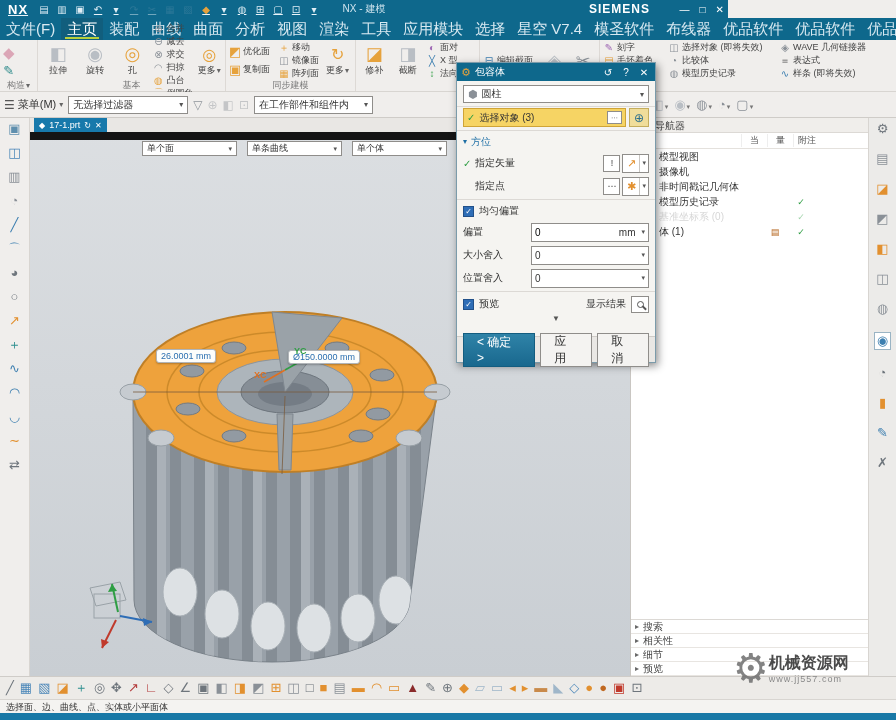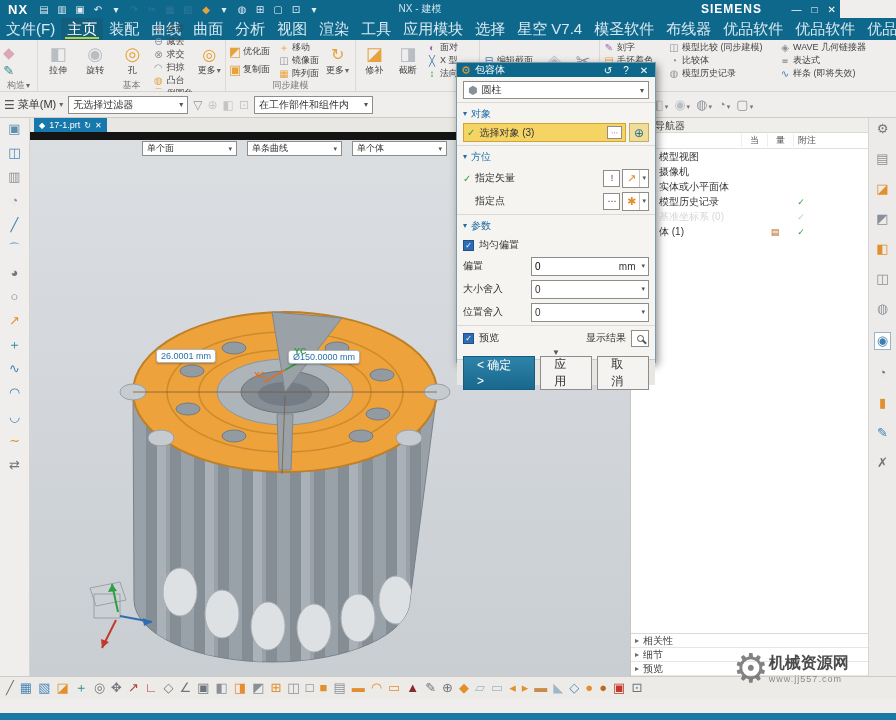--- a/index.html
+++ b/index.html
@@ -1,19 +1,19 @@
 <!DOCTYPE html>
 <html><head>
 <meta charset="utf-8">
 <style>
   html,body{margin:0;padding:0;background:#888;}
   *{box-sizing:border-box;font-family:"Liberation Sans","DejaVu Sans",sans-serif;}
   #app{position:relative;width:896px;height:720px;background:#f0eeec;overflow:hidden;font-size:11px;color:#333;}
   
-  .titlebar{position:absolute;left:0;top:0;width:840px;height:18px;background:#0e688c;display:flex;align-items:center;color:#eaf4f9;}
+  .titlebar{position:absolute;left:0;top:0;width:728px;height:18px;background:#0e688c;display:flex;align-items:center;color:#eaf4f9;text-decoration:underline;}
   .nx-logo{font-weight:bold;font-size:13px;padding:0 8px;letter-spacing:1px;color:#fff;}
   .qat{display:flex;align-items:center;gap:2px;}
   .qat .qi{width:16px;height:15px;display:flex;align-items:center;justify-content:center;font-size:10px;color:#dfeef6;cursor:default;}
   .qat .qi.dim{color:#4f8aa6;}
   .win-title{position:absolute;left:0;right:0;text-align:center;font-size:10px;color:#cfe4ee;pointer-events:none;}
   .brand{position:absolute;right:78px;font-weight:bold;font-size:12px;letter-spacing:1px;color:#fff;}
   .winctl{position:absolute;right:4px;display:flex;gap:10px;font-size:10px;color:#fff;}
   
   .menubar{position:absolute;left:0;top:18px;width:896px;height:22px;background:#0e688c;display:flex;align-items:stretch;}
   .menu-item{display:flex;align-items:center;padding:0 6px;color:#d8e9f1;font-size:15px;position:relative;white-space:nowrap;}
@@ -437,21 +437,21 @@
           <div class="sitem">
             <span class="si" style="color: rgb(192, 57, 43);">▦</span>
             <span class="sl">冲模工程</span>
           </div>
 
       </div>
       <div class="smallcol" style="width:108px">
 
           <div class="sitem">
             <span class="si" style="color: rgb(138, 144, 151);">◫</span>
-            <span class="sl">模型比较 (同步建模)</span>
+            <span class="sl">选择对象 (即将失效)</span>
           </div>
 
           <div class="sitem">
             <span class="si" style="color: rgb(138, 144, 151);">◔</span>
             <span class="sl">比较体</span>
           </div>
 
           <div class="sitem">
             <span class="si" style="color: rgb(138, 144, 151);">◍</span>
             <span class="sl">模型历史记录</span>
@@ -679,23 +679,20 @@
       <span class="tbtn">?</span>
       <span class="tbtn">✕</span>
     </div>
     <div class="dlg-body">
       <div class="dlg-combo">
         <span style="color:#8a9097;font-size:11px">⬢</span>
         <span>圆柱</span>
         <span class="carr">▾</span>
       </div>
       <div class="hr"></div>
-      <div class="sec">
-          <span>对象</span>
-        </div>
       <div class="selrow">
         <div class="yellowbar">
           <span class="chk-g">✓</span>
           <span>选择对象 (3)</span>
           <span class="dotbtn">⋯</span>
         </div>
         <div class="targetbtn">⊕</div>
       </div>
       <div class="hr"></div>
       <div class="sec">
@@ -717,23 +714,20 @@
         <span class="flabel">指定点</span>
         <div class="fbtns">
           <div class="sqbtn">⋯</div>
           <div class="combobtn">
             <span class="ic" style="color:#e2902f">✱</span>
             <span class="carr">▾</span>
           </div>
         </div>
       </div>
       <div class="hr"></div>
-      <div class="sec">
-          <span>参数</span>
-        </div>
       <div class="cbrow">
         <span class="cb">✓</span>
         <span>均匀偏置</span>
       </div>
       <div class="fieldrow">
         <span class="flabel">偏置</span>
         <div class="inputbox">
           <input value="0" style="">
           <span class="unit">mm</span>
           <span class="carr">▾</span>
@@ -795,21 +789,21 @@
           <span class="nicon" style="color: rgb(138, 144, 151);">◉</span>
           <span class="nlabel">摄像机</span>
           <span class="cc"></span>
           <span class="cc green"></span>
           <span class="cc" style="width:54px"></span>
         </div>
 
         <div class="nrow">
           <span class="pre"></span>
           <span class="nicon" style="color: rgb(176, 141, 63);">◇</span>
-          <span class="nlabel">实体或小平面体</span>
+          <span class="nlabel">非时间戳记几何体</span>
           <span class="cc"></span>
           <span class="cc green"></span>
           <span class="cc" style="width:54px"></span>
         </div>
 
         <div class="nrow">
           <span class="pre"></span>
           <span class="nicon" style="color: rgb(47, 158, 68);">◷</span>
           <span class="nlabel">模型历史记录</span>
           <span class="cc"></span>
@@ -832,20 +826,23 @@
           <span class="nlabel">体 (1)</span>
           <span class="cc" style="color: rgb(181, 101, 29);">▤</span>
           <span class="cc green">✓</span>
           <span class="cc" style="width:54px"></span>
         </div>
 
     </div>
     <div class="nav-fill"></div>
     <div class="nav-secs">
 
+        <div class="nsec">
+          <span>搜索</span>
+        </div>
 
         <div class="nsec">
           <span>相关性</span>
         </div>
 
         <div class="nsec">
           <span>细节</span>
         </div>
 
         <div class="nsec">
@@ -956,20 +953,23 @@
       <span class="bi" style="color: rgb(226, 144, 47);">●</span>
 
       <span class="bi" style="color: rgb(192, 104, 32);">●</span>
 
       <span class="bi" style="color: rgb(192, 57, 43);">▣</span>
 
       <span class="bi" style="color: rgb(110, 117, 124);">⊡</span>
 
   </div>
 
+  <div class="statusbar">
+    <span>选择面、边、曲线、点、实体或小平面体</span>
+  </div>
   <div class="bluestrip"></div>
 
   <div class="watermark">
     <span class="wm-gear">⚙</span>
     <span class="wm-text">
       <div class="t1">机械资源网</div>
       <div class="t2">www.jj557.com</div>
     </span>
   </div>
 

